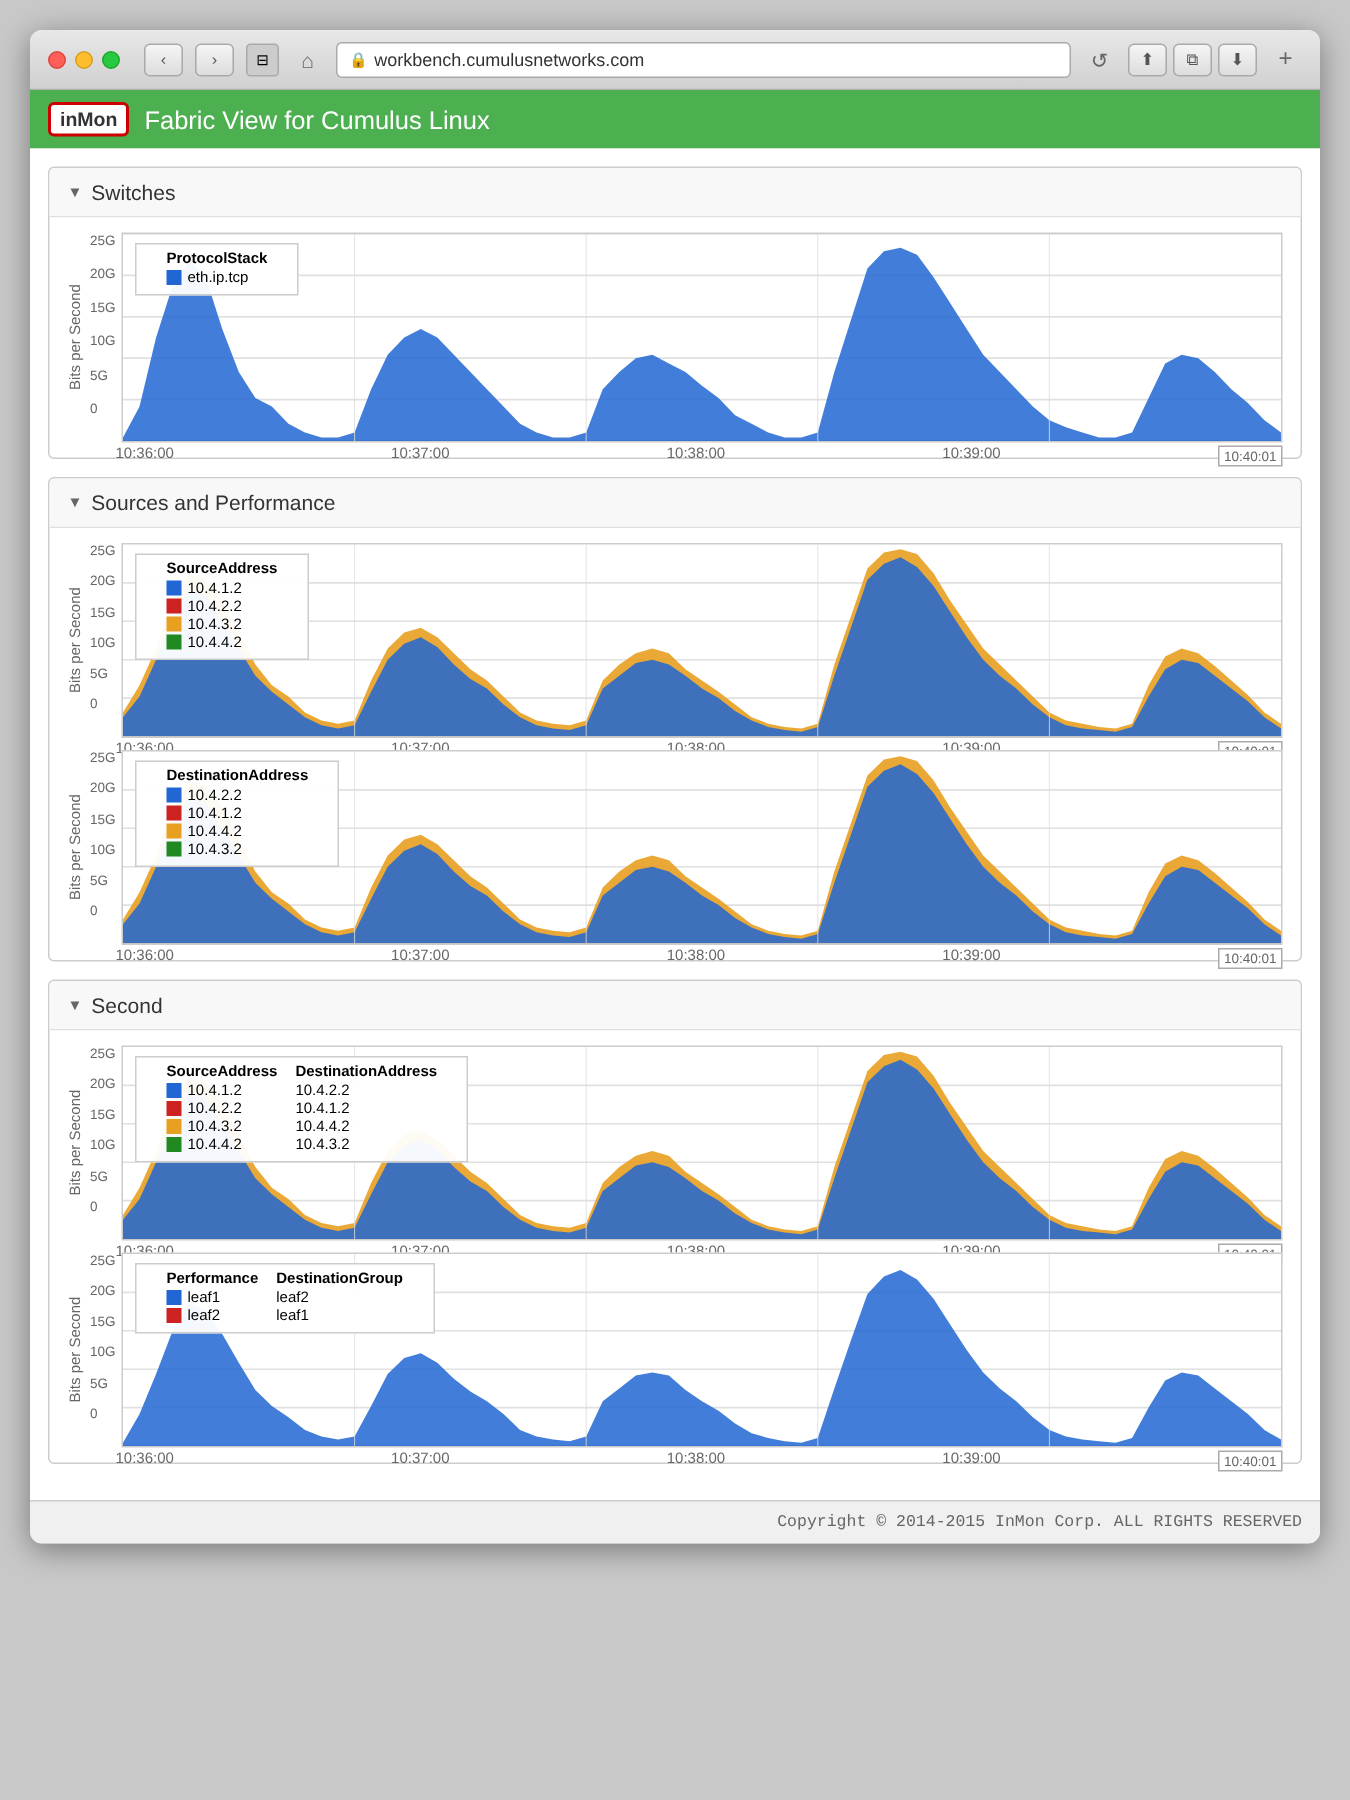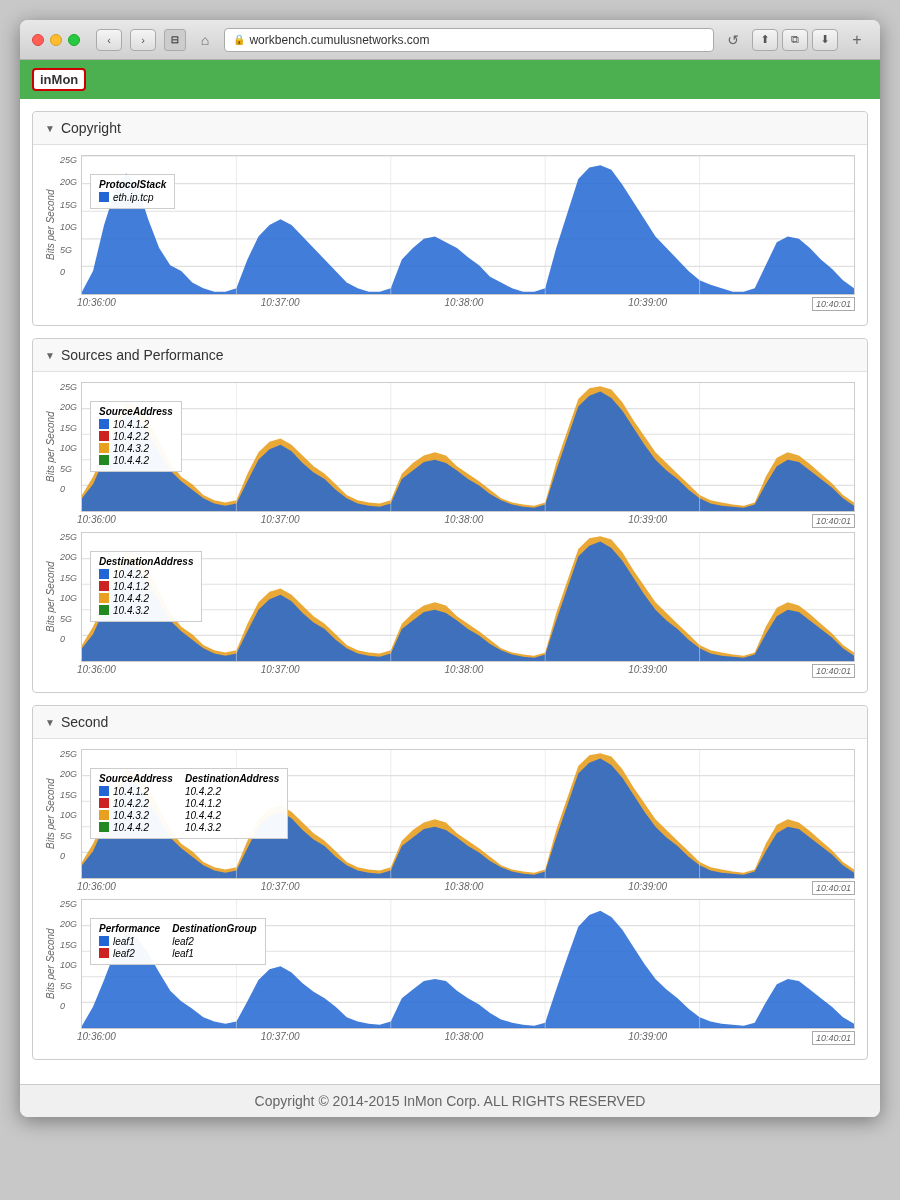--- a/index.html
+++ b/index.html
@@ -140,22 +140,21 @@
       border-bottom: 1px solid #e0e0e0;
       border-radius: 4px 4px 0 0;
     }
     .section-arrow { font-size: 10px; color: #666; }
     .section-body { padding: 10px 12px; }
 
     .chart-container {
       width: 100%;
       height: 140px;
       position: relative;
-      margin-bottom: 20px;
-      font-style: italic;
+      margin-bottom: 0;
     }
     .chart-container.small { height: 130px; }
 
     .chart-wrap {
       display: flex;
       align-items: stretch;
       width: 100%;
       height: 100%;
     }
     .y-label {
@@ -174,25 +173,25 @@
       flex: 1;
       position: relative;
       border: 1px solid #ccc;
       background: white;
       overflow: hidden;
     }
     .chart-svg { width: 100%; height: 100%; }
 
     .legend {
       position: absolute;
-      top: 18px;
+      top: 6px;
       left: 8px;
       background: rgba(255,255,255,0.95);
       border: 1px solid #ccc;
-      padding: 4px 8px;
+      padding: 4px 20px;
       font-size: 10px;
       z-index: 10;
     }
     .legend-title { font-weight: bold; margin-bottom: 2px; font-size: 10px; }
     .legend-row { display: flex; align-items: flex-start; gap: 4px; margin-bottom: 1px; }
     .legend-color { width: 10px; height: 10px; display: inline-block; }
 
     .x-axis-labels {
       display: flex;
       justify-content: space-between;
@@ -214,23 +213,24 @@
     }
     .axis-line {
       stroke: #aaa;
       stroke-width: 1;
     }
 
     .footer {
       background: #f0f0f0;
       border-top: 1px solid #ccc;
       padding: 8px 12px;
-      text-align: center;
-      font-size: 14px;
+      text-align: right;
+      font-size: 11px;
       color: #666;
+      font-family: Liberation Mono, monospace;
     }
   </style>
 </head>
 <body>
 
 <div class="browser-window">
 
   <div class="titlebar">
     <div class="traffic-lights">
       <div class="tl tl-red"></div>
@@ -251,29 +251,30 @@
       <div class="toolbar-btn">⧉</div>
       <div class="toolbar-btn">⬇</div>
     </div>
     <div class="plus-btn">+</div>
   </div>
 
   <div class="app-header">
     <div class="inmon-logo">
       <span>inMon</span>
     </div>
+    <div class="app-title">Fabric View for Cumulus Linux</div>
   </div>
 
 
   <div class="content">
 
     <div class="section">
       <div class="section-header">
         <span class="section-arrow">▼</span>
-        <span>Copyright</span>
+        <span>Switches</span>
       </div>
       <div class="section-body">
         <div class="chart-container">
           <div class="chart-wrap">
             <div class="y-label">Bits per Second</div>
             <div style="display:flex;flex-direction:column;justify-content:space-between;font-size:9px;color:#666;margin-right:4px;padding-bottom:18px;">
               <span>25G</span>
               <span>20G</span>
               <span>15G</span>
               <span>10G</span>

